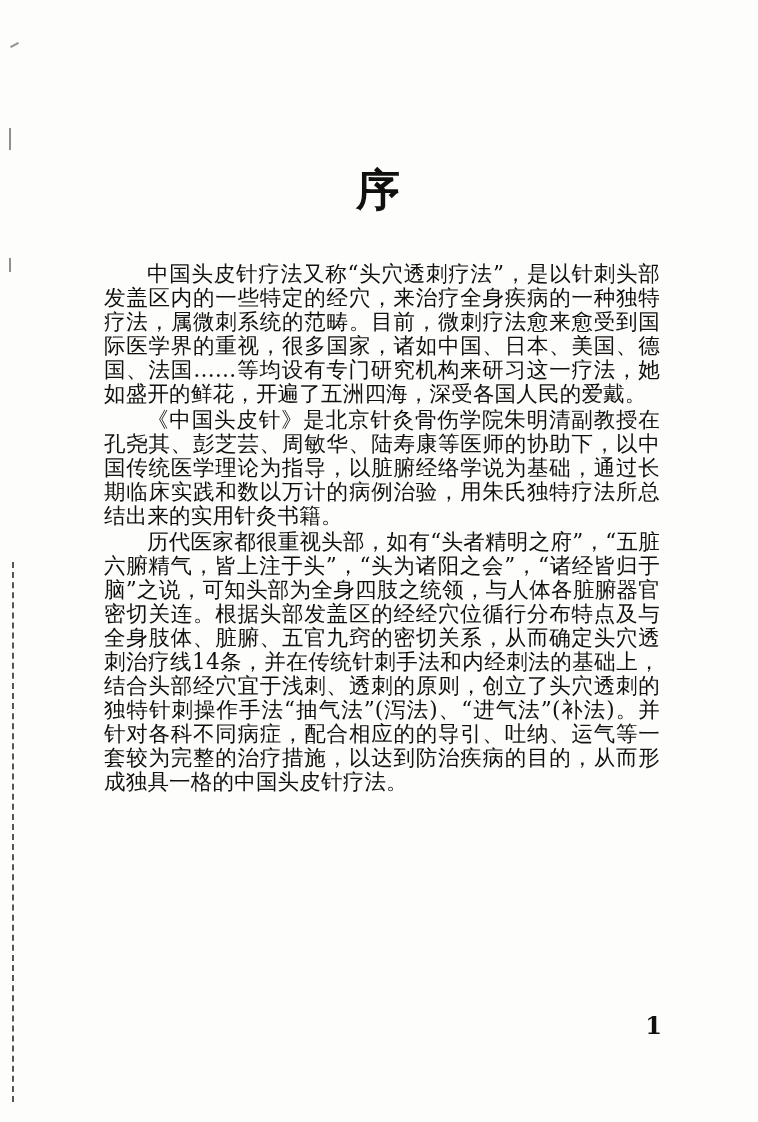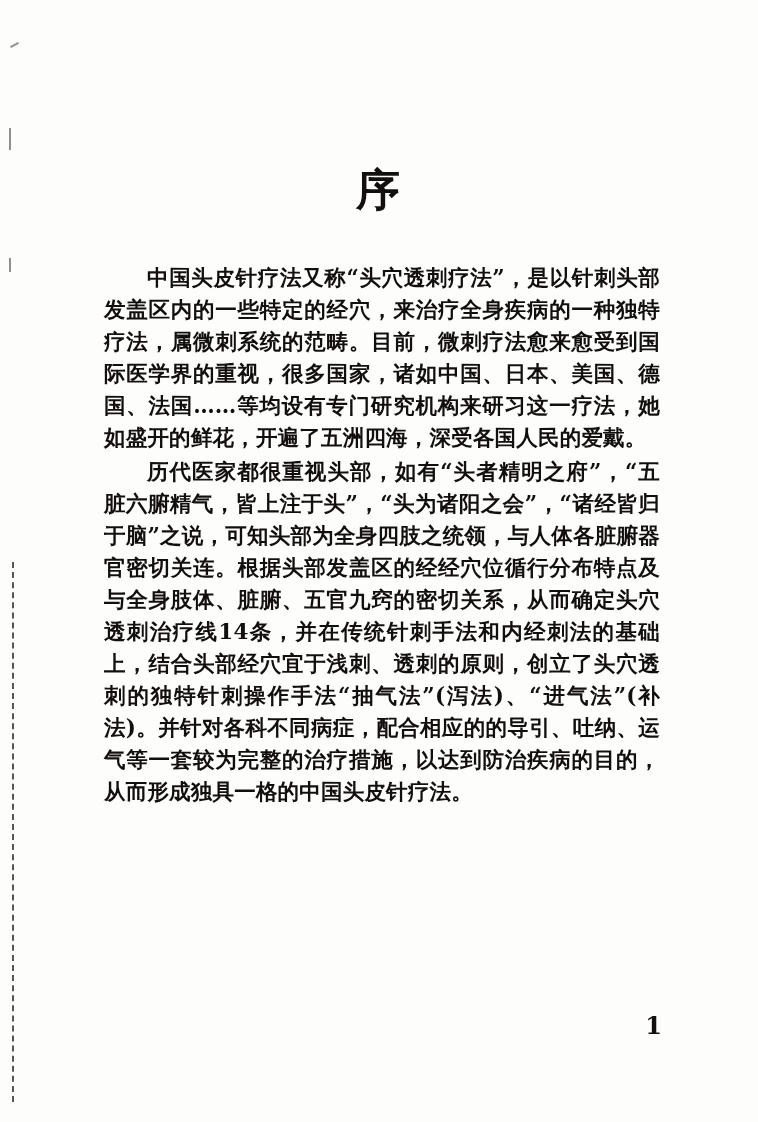--- a/index.html
+++ b/index.html
@@ -51,26 +51,26 @@
   }
 
   .body-text {
     position: absolute;
     left: 104px;
     top: 262px;
     width: 556px;
   }
   .para {
     font-size: 21.5px;
-    line-height: 32px;
+    line-height: 24px;
     text-align: justify;
     text-justify: inter-ideograph;
     text-indent: 2em;
     margin: 0 0 2px 0;
-    font-weight: 700;
+    font-weight: 400;
     letter-spacing: 0.2px;
   }
   .page-number {
     position: absolute;
     right: 96px;
     bottom: 82px;
     font-size: 24px;
     font-weight: 700;
     font-family: "DejaVu Serif", "Liberation Serif", serif;
   }
@@ -82,18 +82,19 @@
 
   <div class="edge-mark mark-1"></div>
   <div class="edge-mark mark-2"></div>
   <div class="edge-mark mark-3"></div>
   <div class="binding"></div>
 
   <div class="title">序</div>
 
   <div class="body-text">
     <p class="para">中国头皮针疗法又称“头穴透刺疗法”，是以针刺头部发盖区内的一些特定的经穴，来治疗全身疾病的一种独特疗法，属微刺系统的范畴。目前，微刺疗法愈来愈受到国际医学界的重视，很多国家，诸如中国、日本、美国、德国、法国……等均设有专门研究机构来研习这一疗法，她如盛开的鲜花，开遍了五洲四海，深受各国人民的爱戴。</p>
+    <p class="para">《中国头皮针》是北京针灸骨伤学院朱明清副教授在孔尧其、彭芝芸、周敏华、陆寿康等医师的协助下，以中国传统医学理论为指导，以脏腑经络学说为基础，通过长期临床实践和数以万计的病例治验，用朱氏独特疗法所总结出来的实用针灸书籍。</p>
     <p class="para">历代医家都很重视头部，如有“头者精明之府”，“五脏六腑精气，皆上注于头”，“头为诸阳之会”，“诸经皆归于脑”之说，可知头部为全身四肢之统领，与人体各脏腑器官密切关连。根据头部发盖区的经经穴位循行分布特点及与全身肢体、脏腑、五官九窍的密切关系，从而确定头穴透刺治疗线14条，并在传统针刺手法和内经刺法的基础上，结合头部经穴宜于浅刺、透刺的原则，创立了头穴透刺的独特针刺操作手法“抽气法”(泻法)、“进气法”(补法)。并针对各科不同病症，配合相应的的导引、吐纳、运气等一套较为完整的治疗措施，以达到防治疾病的目的，从而形成独具一格的中国头皮针疗法。</p>
   </div>
 
   <div class="page-number">1</div>
 
 </div>
 
 </body></html>

